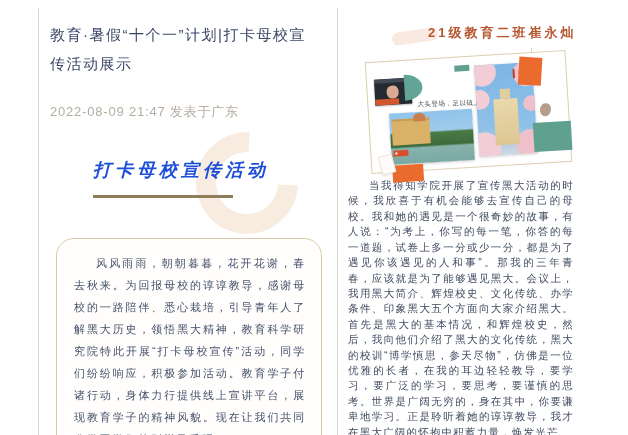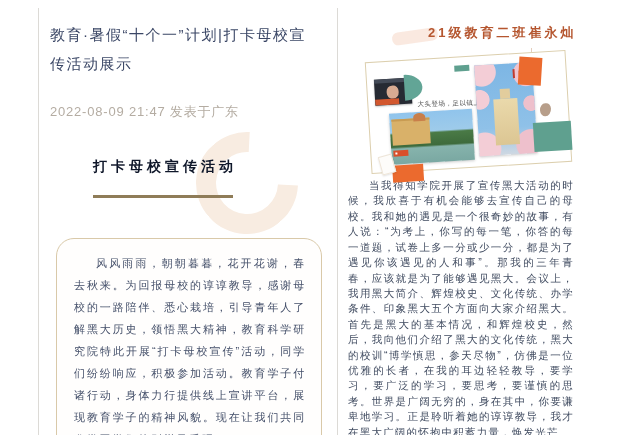--- a/index.html
+++ b/index.html
@@ -26,21 +26,21 @@
     position:absolute; left:50px; top:103px; font-size:13px;
     color:#b4aca2; letter-spacing:0.8px;
   }
   .donut {
     position:absolute; left:196px; top:132px; width:102px; height:102px;
     border-radius:50%; border:20px solid #f8ece1; border-top-color:transparent;
     transform:rotate(48deg); z-index:0;
   }
   .lp-heading {
     position:absolute; left:93px; top:158px; z-index:2;
-    font-size:14px; font-weight:bold; color:#0f172a; letter-spacing:4px;
+    font-size:18px; font-weight:bold; color:#1d4ed8; letter-spacing:4px;font-style:italic;
   }
   .lp-heading-underline {
     position:absolute; left:93px; top:195px; width:140px; height:2.5px;
     background:#8f7c58; z-index:2;
   }
   .lp-card {
     position:absolute; left:56px; top:238px; width:266px; height:280px;
     border:1px solid #d9c9a9; border-radius:18px; background:#fffefd; z-index:1;
   }
   .lp-body {

